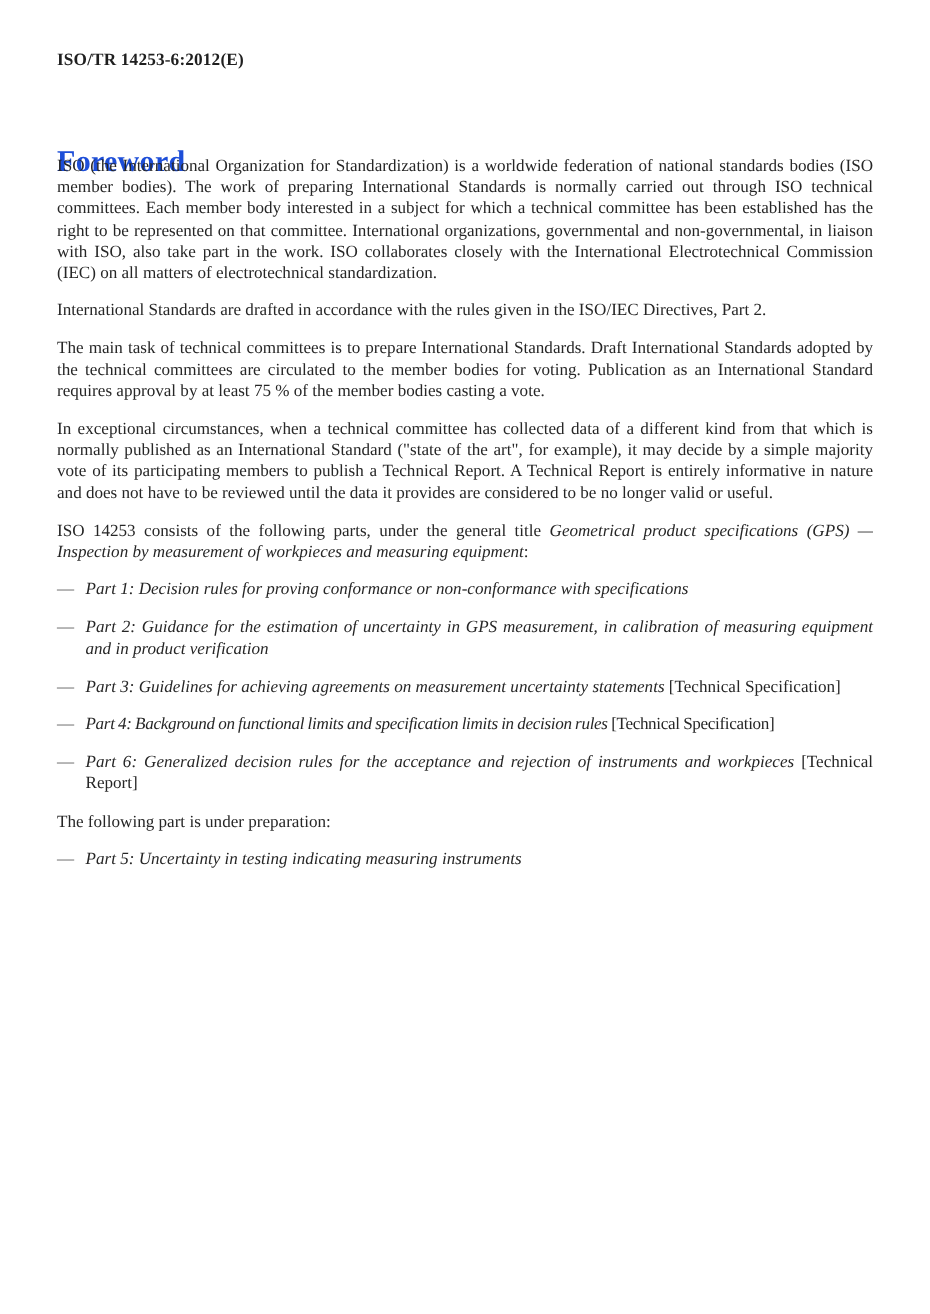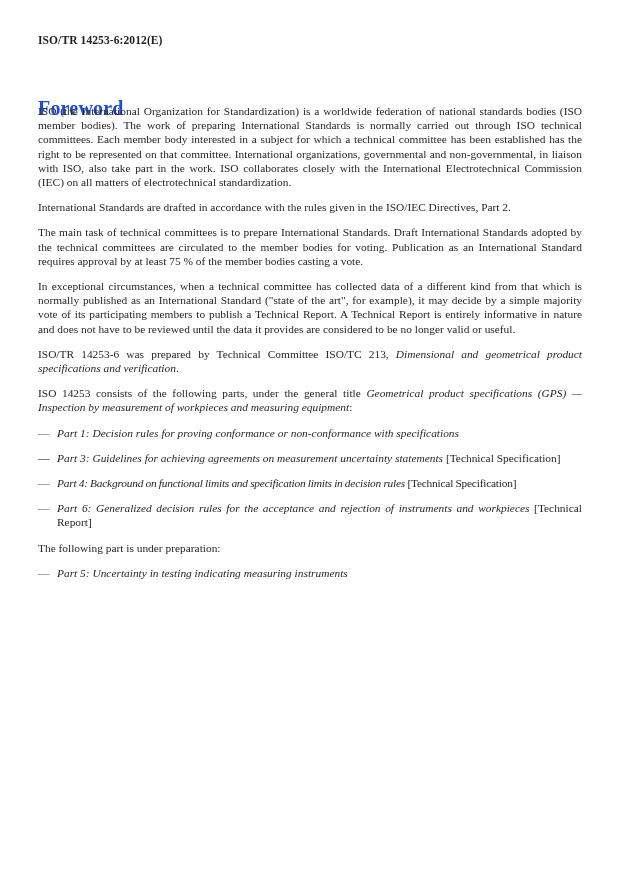--- a/index.html
+++ b/index.html
@@ -112,27 +112,26 @@
 
     <p class="para">ISO (the International Organization for Standardization) is a worldwide federation of national standards bodies (ISO member bodies). The work of preparing International Standards is normally carried out through ISO technical committees. Each member body interested in a subject for which a technical committee has been established has the right to be represented on that committee. International organizations, governmental and non-governmental, in liaison with ISO, also take part in the work. ISO collaborates closely with the International Electrotechnical Commission (IEC) on all matters of electrotechnical standardization.</p>
 
     <p class="para">International Standards are drafted in accordance with the rules given in the ISO/IEC Directives, Part 2.</p>
 
     <p class="para">The main task of technical committees is to prepare International Standards. Draft International Standards adopted by the technical committees are circulated to the member bodies for voting. Publication as an International Standard requires approval by at least 75 % of the member bodies casting a vote.</p>
 
     <p class="para">In exceptional circumstances, when a technical committee has collected data of a different kind from that which is normally published as an International Standard ("state of the art", for example), it may decide by a simple majority vote of its participating members to publish a Technical Report. A Technical Report is entirely informative in nature and does not have to be reviewed until the data it provides are considered to be no longer valid or useful.</p>
 
 
-    <p class="para"><span>ISO/TR 14253-6 was prepared by Technical Committee ISO/TC 213, </span><span class="it">Dimensional and geometrical product specifications and verification</span><span>.</span></p>
 
     <p class="para"><span>ISO 14253 consists of the following parts, under the general title </span><span class="it">Geometrical product specifications (GPS) — Inspection by measurement of workpieces and measuring equipment</span><span>:</span></p>
 
     <div class="list-item"><span class="dash">—</span><span>Part 1: Decision rules for proving conformance or non-conformance with specifications</span><span class="upright"></span></div>
 
-    <div class="list-item"><span class="dash">—</span><span class="upright"></span></div>
+    <div class="list-item"><span class="dash">—</span><span>Part 2: Guidance for the estimation of uncertainty in GPS measurement, in calibration of measuring equipment and in product verification</span><span class="upright"></span></div>
 
     <div class="list-item"><span class="dash">—</span><span>Part 3: Guidelines for achieving agreements on measurement uncertainty statements</span><span class="upright"> [Technical Specification]</span></div>
 
     <div class="list-item compress"><span class="dash">—</span><span>Part 4: Background on functional limits and specification limits in decision rules</span><span class="upright"> [Technical Specification]</span></div>
 
     <div class="list-item"><span class="dash">—</span><span>Part 6: Generalized decision rules for the acceptance and rejection of instruments and workpieces</span><span class="upright"> [Technical Report]</span></div>
 
     <p class="para">The following part is under preparation:</p>
 
     <div class="list-item"><span class="dash">—</span><span>Part 5: Uncertainty in testing indicating measuring instruments</span><span class="upright"></span></div>

